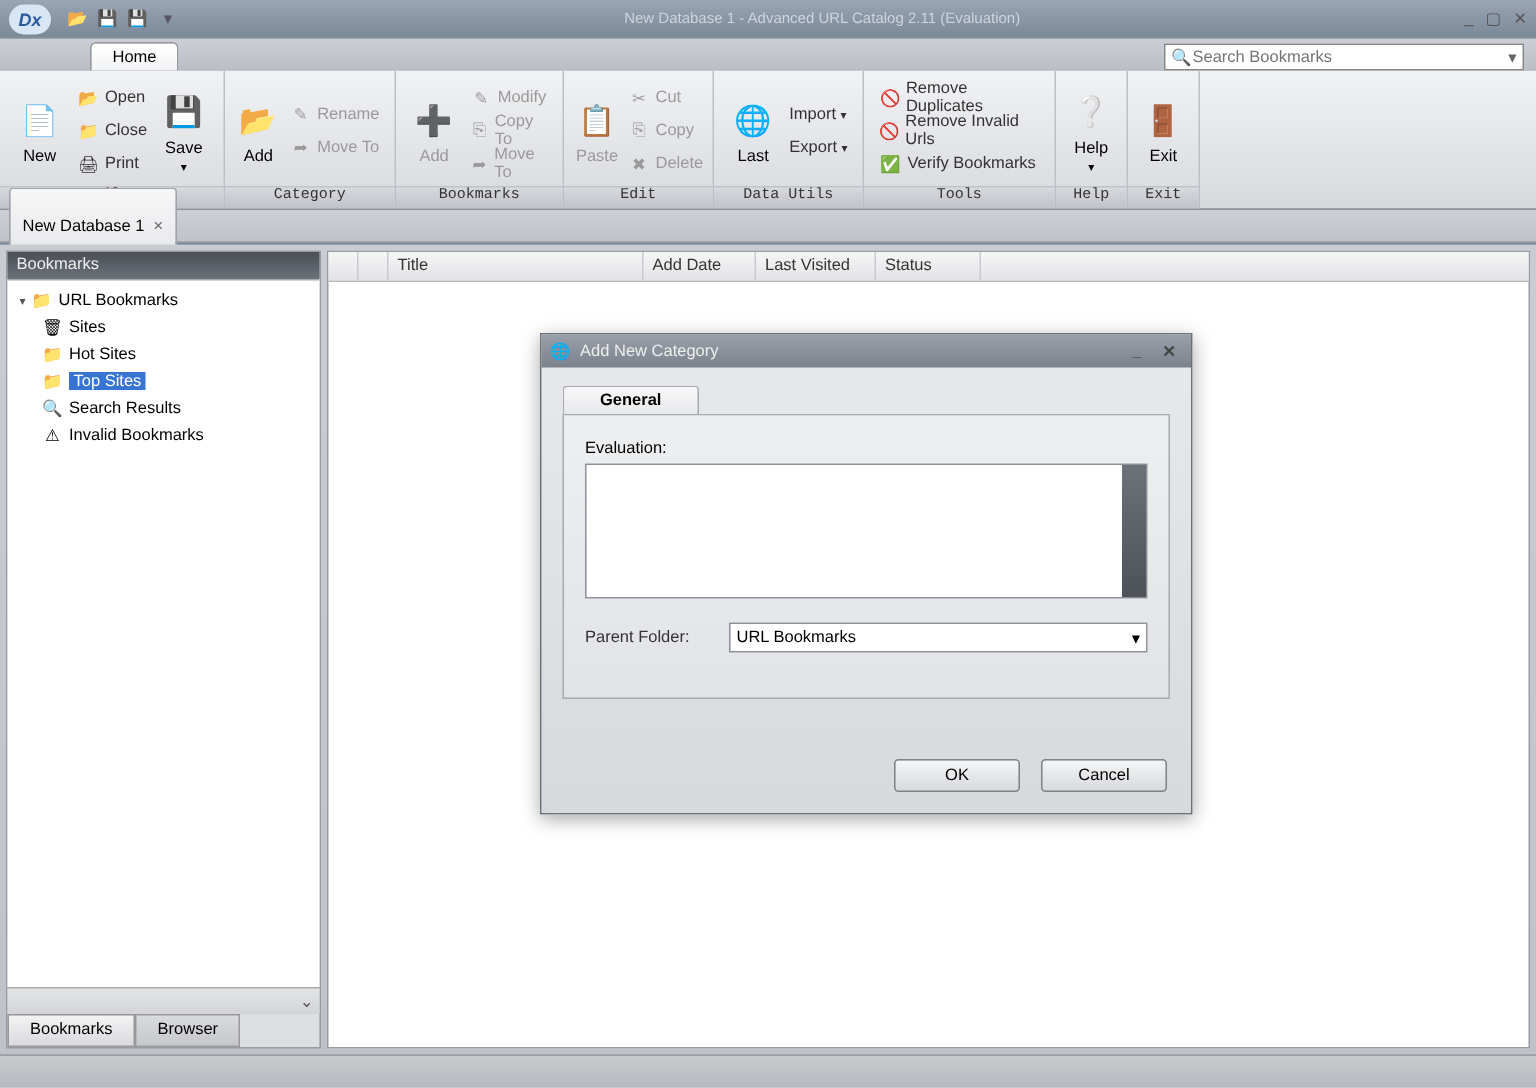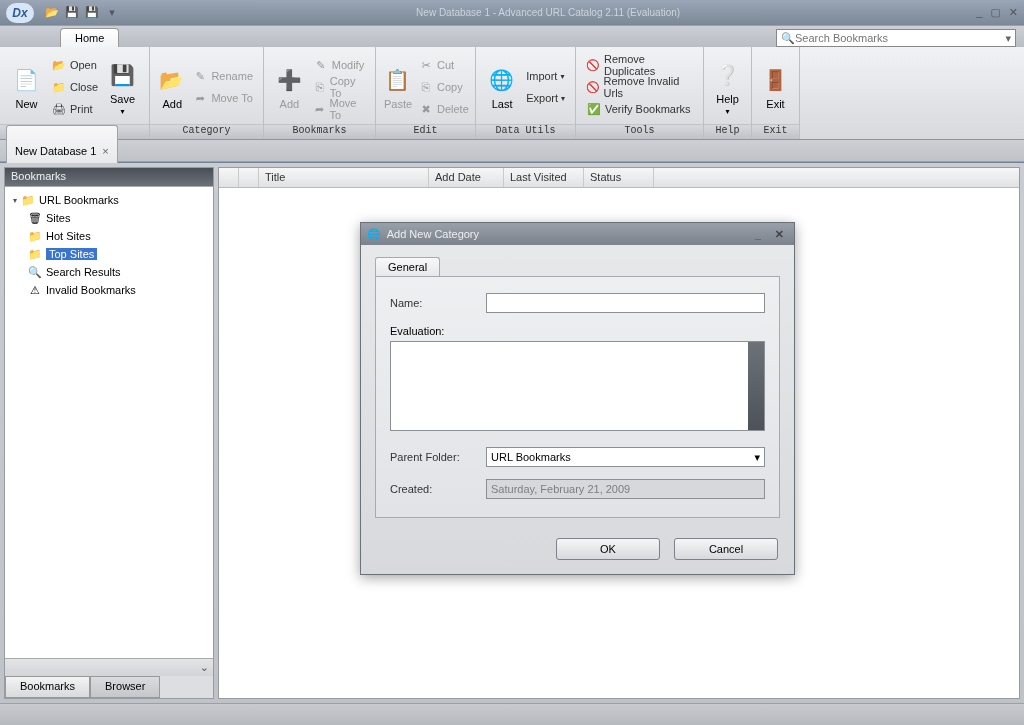--- a/index.html
+++ b/index.html
@@ -52,32 +52,32 @@
 .colheads { height:20px; background:linear-gradient(#f6f6f7,#e1e2e5); border-bottom:1px solid #b7bac0; display:flex; }
 .colheads .ch { border-right:1px solid #c8cace; padding:3px 6px; color:#333; }
 
 
 .dialog { position:absolute; left:360px; top:222px; width:435px; background:linear-gradient(#e8e9eb,#d8d9dc); border:1px solid #6b7179; box-shadow:0 3px 12px rgba(0,0,0,.35);}
 .dlg-title { height:22px; background:linear-gradient(#9aa0a9,#7b828c); color:#eee; display:flex; align-items:center; padding:0 6px; gap:6px;}
 .dlg-title .sp { flex:1; }
 .dlg-title .db { cursor:pointer; color:#444; font-weight:bold; padding:0 4px;}
 .dlg-body { padding:12px 14px 10px 14px; }
 .subtabs { display:flex; border-bottom:1px solid #a7aab0; }
-.subtab { background:linear-gradient(#f8f8f9,#e7e8ea); border:1px solid #a7aab0; border-bottom:none; padding:3px 12px; border-radius:3px 3px 0 0;}
+.subtab { background:linear-gradient(#f8f8f9,#e7e8ea); border:1px solid #a7aab0; border-bottom:none; padding:3px 24px; border-radius:3px 3px 0 0;font-weight:bold;}
 .pane { border:1px solid #a7aab0; border-top:none; background:linear-gradient(#eeeff1,#e2e3e6); padding:16px 14px 18px 14px;}
 .frow { display:flex; align-items:center; margin-bottom:12px; gap:6px;}
 .frow .flab { width:90px; color:#333; }
 .frow input[type=text], .frow .ro { flex:1; height:20px; border:1px solid #8c9096; background:#fff; padding:0 4px; }
 .frow .ro { background:#d7d8db; color:#7a7f85; display:flex; align-items:center;}
 .desc { width:100%; height:90px; border:1px solid #8c9096; background:#fff; position:relative;}
 .desc .sbar { position:absolute; right:0; top:0; bottom:0; width:16px; background:linear-gradient(#6d7178,#4d5158);}
 .combo { flex:1; height:20px; border:1px solid #8c9096; background:#fff; display:flex; align-items:center; padding:0 4px;}
 .combo .dd { margin-left:auto; }
 .dlg-foot { display:flex; justify-content:flex-end; gap:14px; padding:10px 16px 14px 0;}
-.dbtn { width:104px; height:22px; border:1px solid #7d828a; background:linear-gradient(#f5f6f7,#d7d9dc); border-radius:3px; cursor:pointer; }
+.dbtn { width:84px; height:22px; border:1px solid #7d828a; background:linear-gradient(#f5f6f7,#d7d9dc); border-radius:3px; cursor:pointer;margin-top:20px; }
 
 .statusbar { position:absolute; left:0; right:0; bottom:0; height:22px; background:linear-gradient(#c8cace,#b6b9be); border-top:1px solid #9aa0a8; }
 </style>
 </head>
 <body>
 
 <div class="titlebar">
   <div class="app-icon">Dx</div>
   <div class="qat">
     <span class="ic">📂</span>
@@ -327,43 +327,33 @@
     <span>Add New Category</span>
     <span class="sp"></span>
     <span class="db">_</span>
     <span class="db">✕</span>
   </div>
   <div class="dlg-body">
     <div class="subtabs">
       <div class="subtab">General</div>
     </div>
     <div class="pane">
-      <div class="frow">
-        <div class="flab">Name:</div>
-        <input type="text" style="">
-      </div>
       <div style="margin-bottom:6px">
         <div class="flab" style="margin-bottom:4px">Evaluation:</div>
         <div class="desc">
           <div class="sbar"></div>
         </div>
       </div>
       <div class="frow" style="margin-top:16px">
         <div class="flab">Parent Folder:</div>
         <div class="combo">
           <span>URL Bookmarks</span>
           <span class="dd">▾</span>
         </div>
       </div>
-      <div class="frow" style="margin-top:10px;margin-bottom:0">
-        <div class="flab">Created:</div>
-        <div class="ro">
-            <span>Saturday, February 21, 2009</span>
-          </div>
-      </div>
     </div>
   </div>
   <div class="dlg-foot">
     <button class="dbtn">OK</button>
     <button class="dbtn">Cancel</button>
   </div>
 </div>
 
 <div class="statusbar"></div>
 

